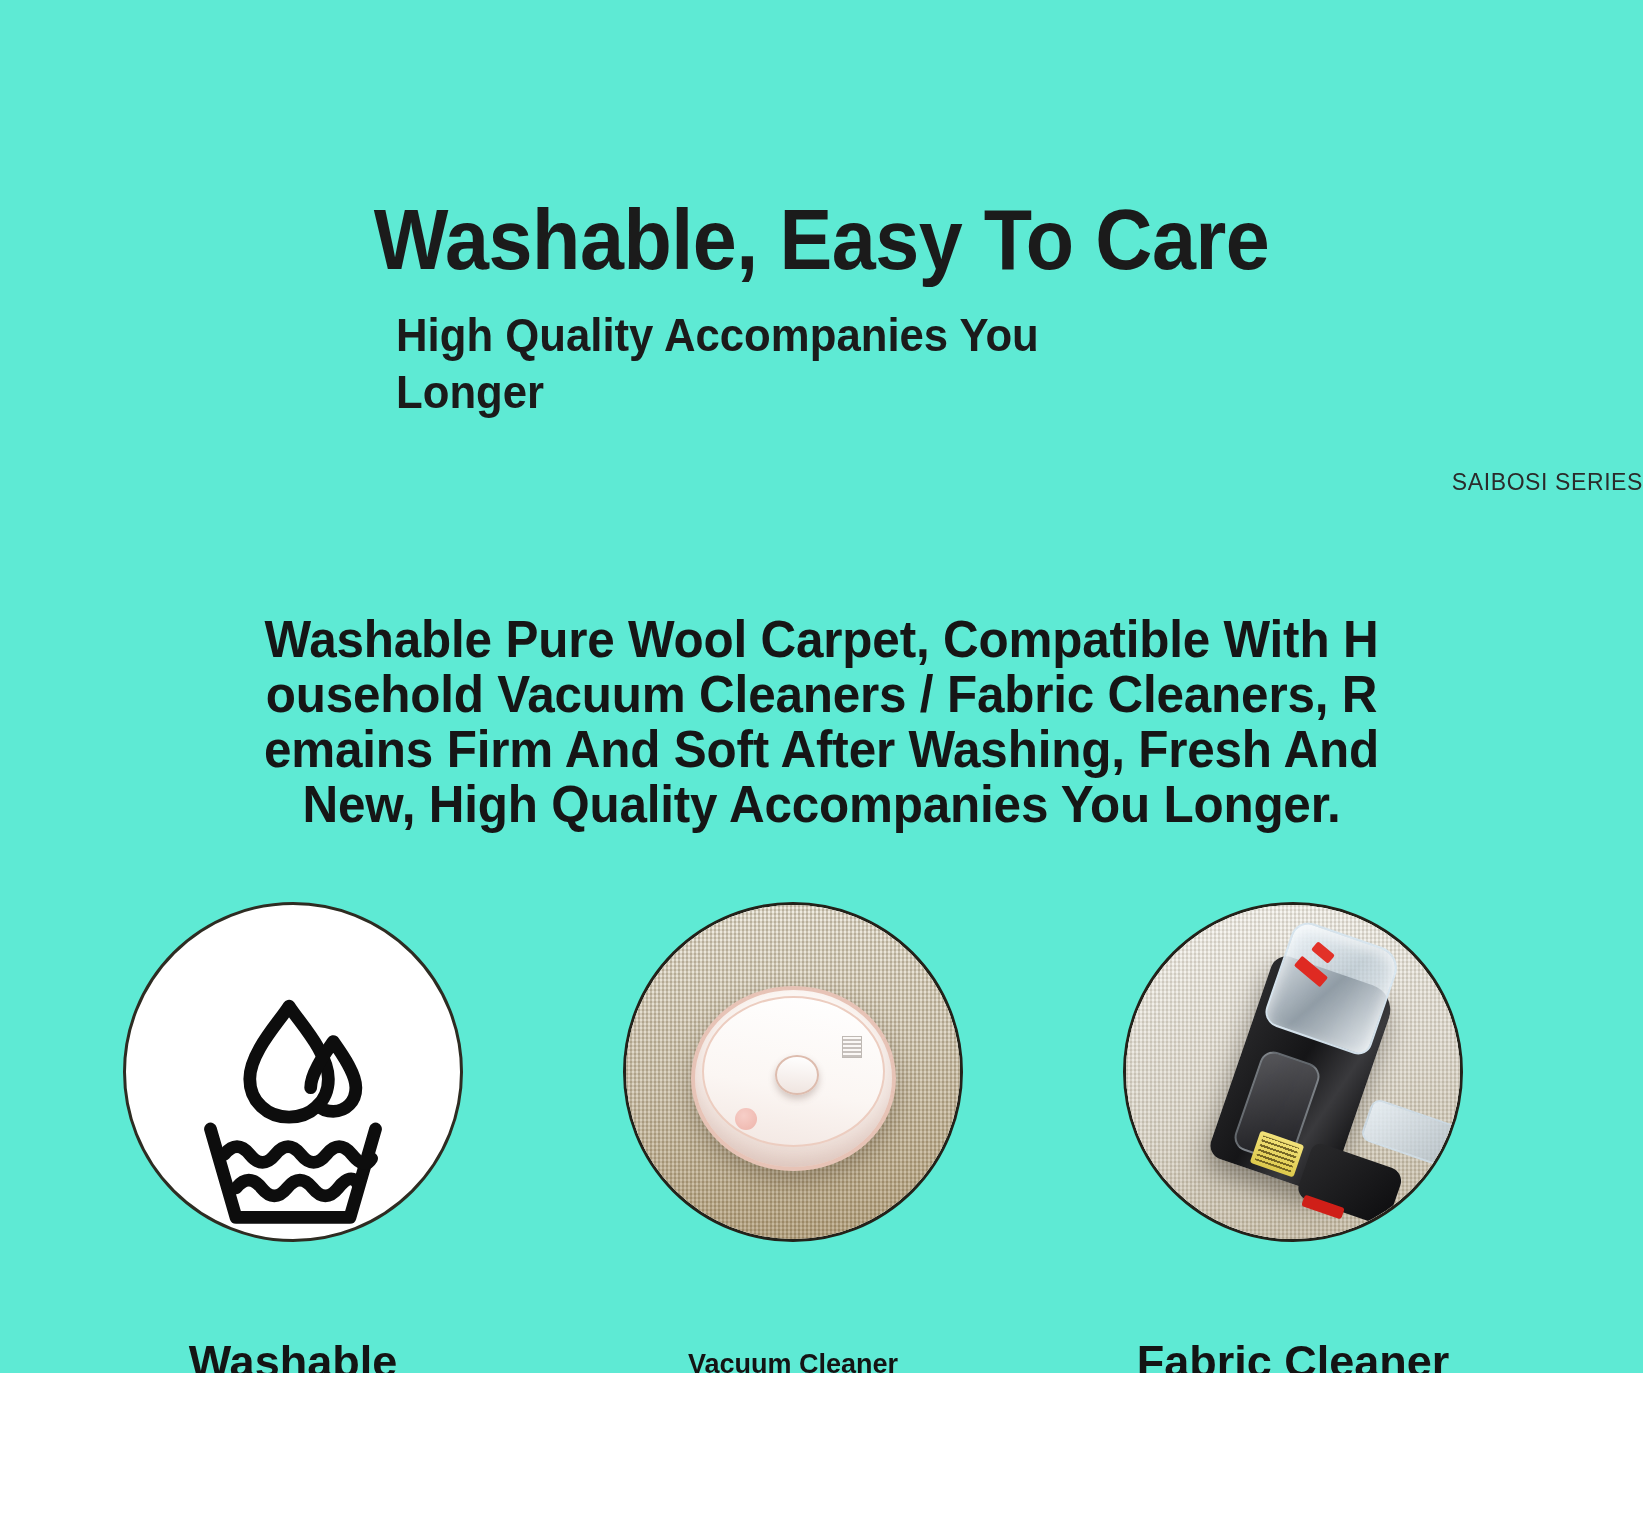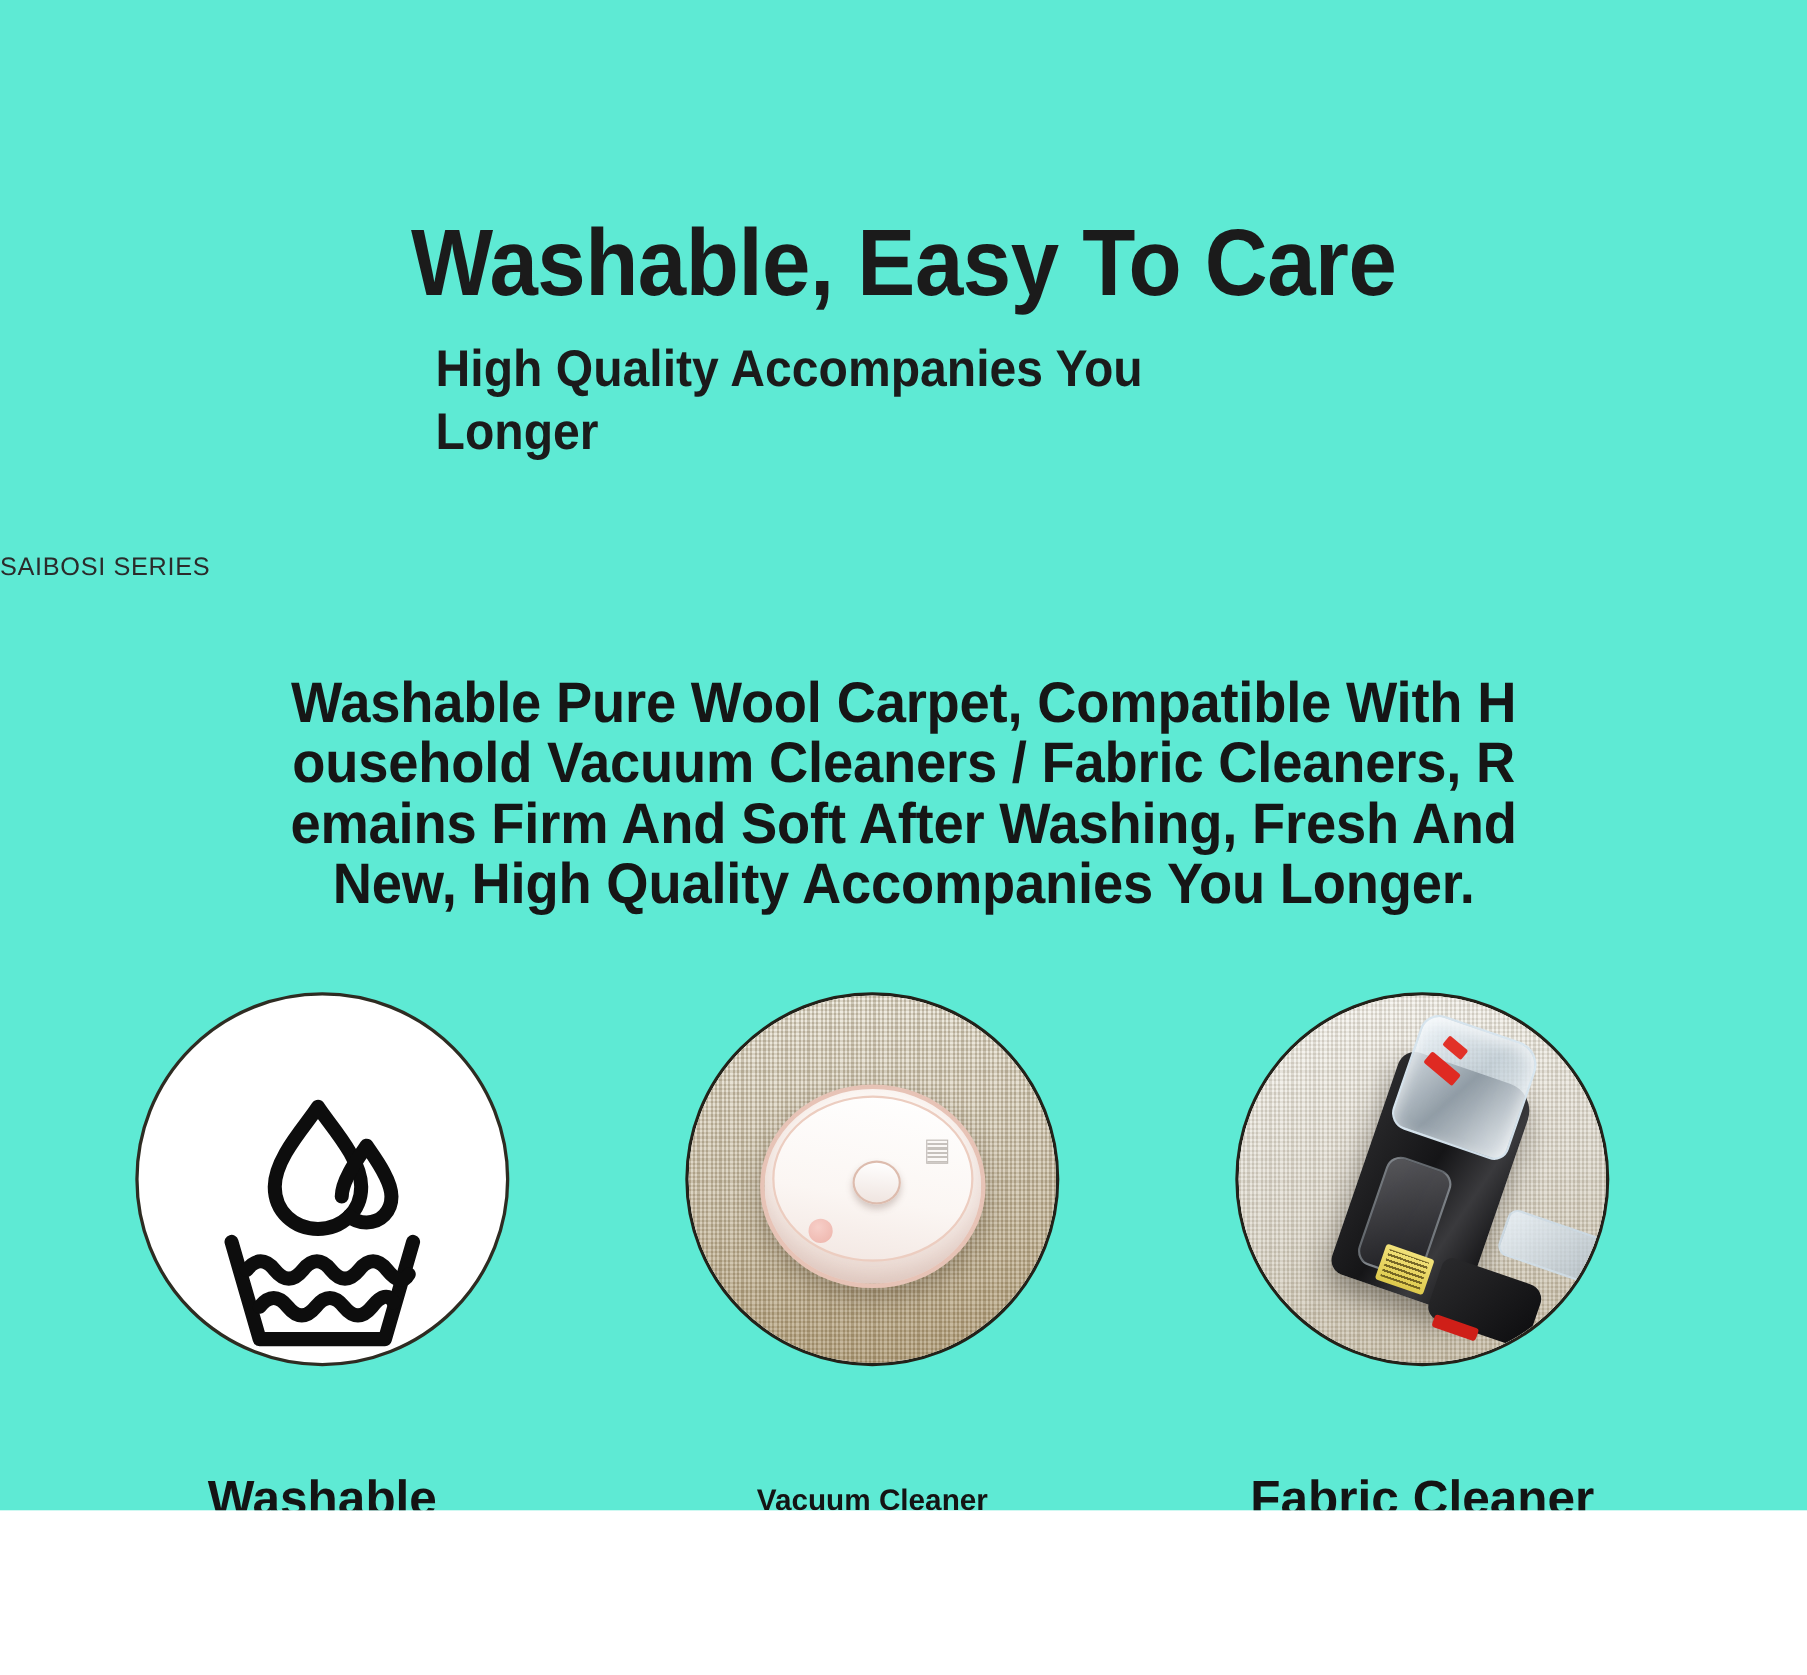--- a/index.html
+++ b/index.html
@@ -49,23 +49,23 @@
     font-size: 47px;
     line-height: 1.22;
     color: #1b1b1b;
     transform: scaleX(0.93);
     transform-origin: left top;
   }
 
   .series {
     position: absolute;
     left: 0;
-    top: 502px;
-    width: 1643px;
-    text-align: left;
+    top: 469px;
+    width: 1643px;
+    text-align: right;
     font-family: "Liberation Sans", sans-serif;
     font-weight: 400;
     font-size: 23px;
     letter-spacing: 0.6px;
     color: #2b2b2b;
   }
 
   
   .body-copy {
     position: absolute;

